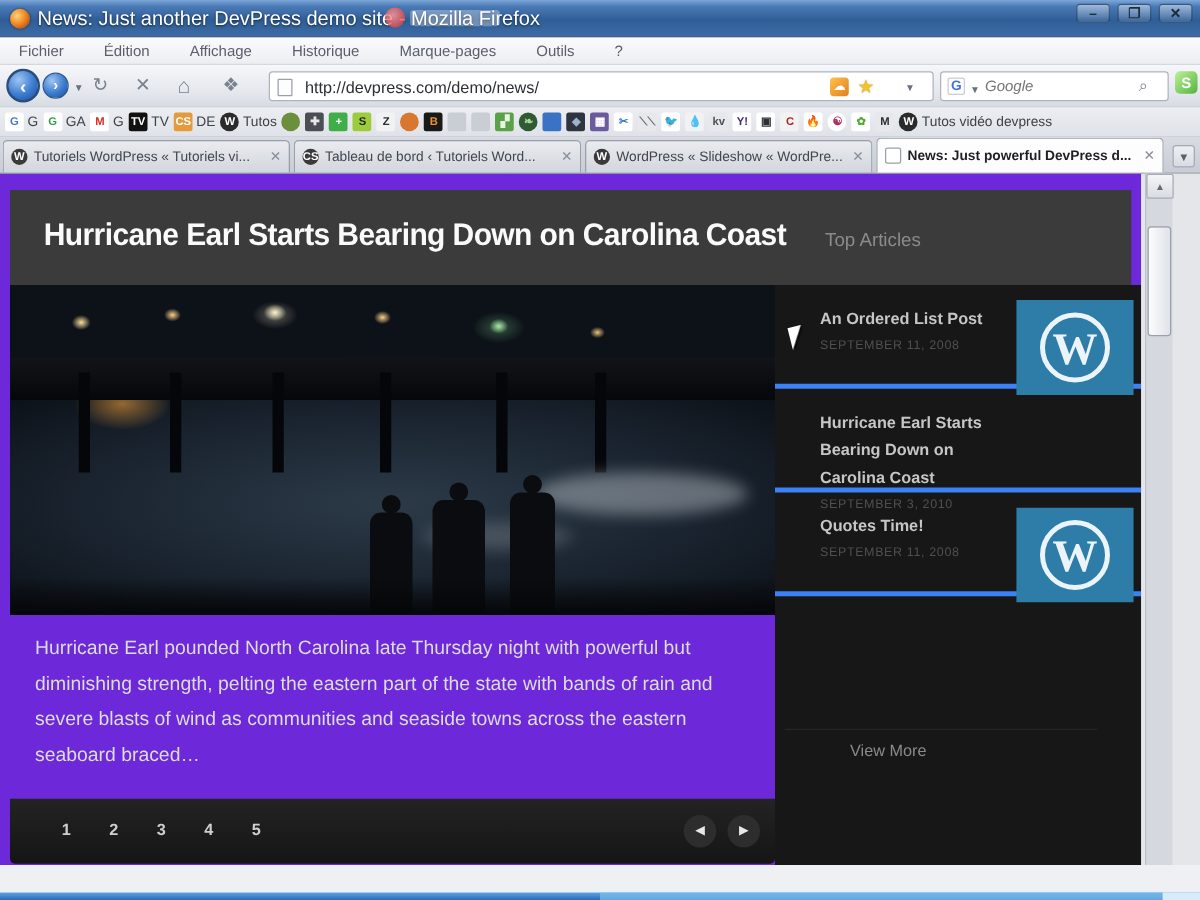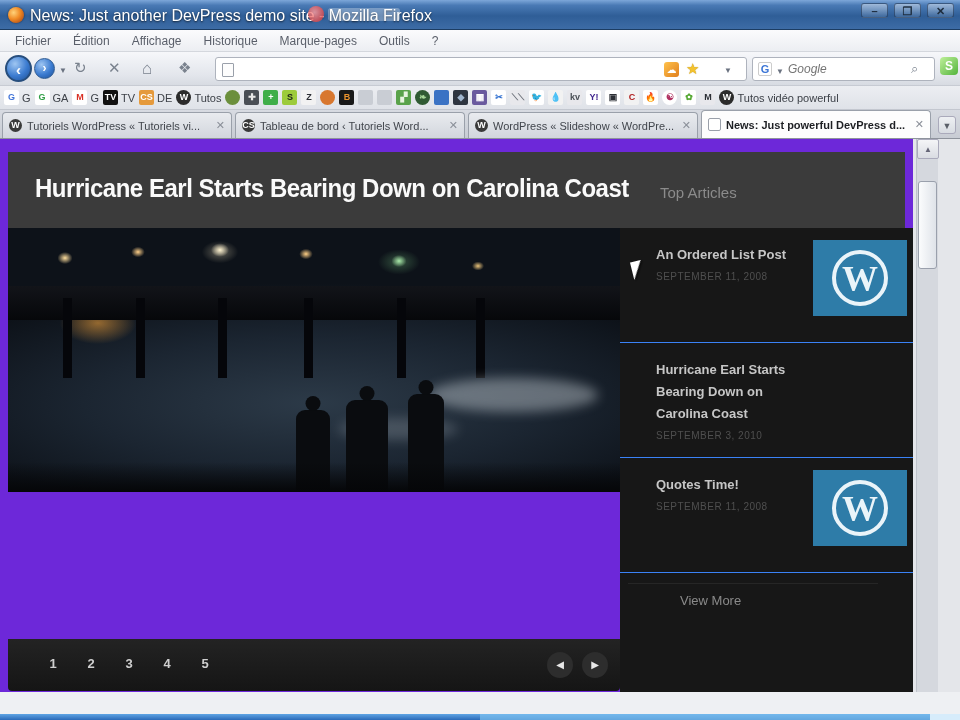--- a/index.html
+++ b/index.html
@@ -20,21 +20,21 @@
   .watermark-bar{position:absolute;left:328px;top:8px;width:72px;height:13px;border-radius:3px;
     background:rgba(255,255,255,.30);}
   .win-btns{position:absolute;right:6px;top:3px;display:flex;gap:6px;}
   .win-btn{width:27px;height:15px;border-radius:3px;color:#1d2c3d;font-size:11px;line-height:14px;
     text-align:center;background:linear-gradient(180deg,rgba(255,255,255,.45),rgba(255,255,255,.08));
     border:1px solid rgba(20,40,70,.55);font-weight:bold;}
 
   
   .menubar{position:absolute;left:0;top:30px;width:960px;height:22px;
     background:linear-gradient(180deg,#fbfbfd,#eceef2);border-bottom:1px solid #d4d7dd;
-    display:flex;align-items:center;padding-left:8px;gap:8px;}
+    display:flex;align-items:center;padding-left:8px;gap:18px;}
   .menu-item{font-size:12px;color:#5a5f6a;padding:2px 7px;border-radius:2px;}
 
   
   .navbar{position:absolute;left:0;top:52px;width:960px;height:34px;
     background:linear-gradient(180deg,#f6f7fa 0%,#e3e6ec 70%,#d7dbe2 100%);
     border-bottom:1px solid #c7cbd3;}
   .nav-circle{position:absolute;border-radius:50%;color:#fff;text-align:center;font-weight:bold;}
   .btn-back{left:5px;top:3px;width:27px;height:27px;line-height:25px;font-size:15px;
     background:radial-gradient(circle at 35% 30%,#9fc6f2,#3b7bd0 55%,#1d4e94);border:2px solid #274e7d;}
   .btn-fwd{left:34px;top:6px;width:21px;height:21px;line-height:19px;font-size:12px;
@@ -129,21 +129,21 @@
     background:linear-gradient(180deg,#232323,#151515);border-radius:0 0 4px 4px;}
   .pagnums{position:absolute;left:38px;top:17px;display:flex;gap:24px;}
   .pagnum{color:#cfcfcf;font-size:13px;font-weight:bold;width:14px;text-align:center;}
   .pag-prev,.pag-next{position:absolute;top:13px;width:26px;height:26px;border-radius:50%;background:#2d2d2d;
     color:#e8e8e8;font-size:10px;text-align:center;line-height:26px;}
   .pag-prev{left:539px;}
   .pag-next{left:574px;}
 
   
   .sidebar{position:absolute;left:620px;top:89px;width:293px;height:464px;background:#171717;}
-  .sb-article{position:relative;height:115px;border-bottom:1px solid #3b82f6;padding:14px 8px 0 36px;}
+  .sb-article{position:relative;height:83px;border-bottom:4px solid #3b82f6;padding:14px 8px 0 36px;}
   .sb-text{position:absolute;left:36px;top:16px;width:150px;}
   .sb-title{color:#c6c6c6;font-size:13px;font-weight:bold;line-height:22px;}
   .sb-date{color:#4f4f4f;font-size:10px;letter-spacing:.5px;margin-top:5px;text-transform:uppercase;}
   .sb-thumb{position:absolute;right:6px;top:12px;width:94px;height:76px;overflow:hidden;}
   .thumb-wp{width:100%;height:100%;background:#2e7ca8;display:flex;align-items:center;justify-content:center;}
   .wp-circle{width:56px;height:56px;border:4px solid #eaf4f9;border-radius:50%;color:#eaf4f9;
     font-family:"Liberation Serif",serif;font-weight:bold;font-size:36px;line-height:50px;text-align:center;}
   .thumb-photo{width:100%;height:100%;position:relative;
     background:
       radial-gradient(5px 4px at 14px 12px,#ffe0a0,rgba(255,200,100,0) 75%),
@@ -229,20 +229,21 @@
   <div class="navbar">
     <span class="nav-circle btn-back">‹</span>
     <span class="nav-circle btn-fwd">›</span>
     <span class="nav-caret">▼</span>
     <span class="nav-glyph" style="left:74px;">↻</span>
     <span class="nav-glyph" style="left:108px;">✕</span>
     <span class="nav-glyph" style="left:142px;font-size:17px;">⌂</span>
     <span class="nav-glyph" style="left:178px;">❖</span>
     <span class="urlbar">
       <span class="page-ico"></span>
+      <input class="url-input" value="http://devpress.com/demo/news/" style="">
       <span class="rss-ico">☁</span>
       <span class="star-ico">★</span>
       <span class="url-caret">▼</span>
     </span>
     <span class="searchbox">
       <span class="g-ico">G</span>
       <span class="search-caret">▼</span>
       <input class="search-input" placeholder="Google" style="">
       <span class="mag-ico">⌕</span>
     </span>
@@ -374,21 +375,21 @@
       <span class="bm">
         <span class="bicon" style="background: rgb(255, 255, 255); color: rgb(85, 168, 50);">✿</span>
 
       </span>
       <span class="bm">
         <span class="bicon" style="background: rgb(232, 232, 236); color: rgb(44, 47, 53);">M</span>
 
       </span>
       <span class="bm">
         <span class="bicon" style="background: rgb(43, 43, 43); color: rgb(255, 255, 255); border-radius: 50%;">W</span>
-        <span class="blabel">Tutos vidéo powerful</span>
+        <span class="blabel">Tutos vidéo devpress</span>
       </span>
     </div>
 
   <div class="tabbar">
 
   <span class="tab">
         <span class="fav">W</span>
         <span class="t-title">Tutoriels WordPress « Tutoriels vi...</span>
         <span class="t-close">✕</span>
       </span>
@@ -432,20 +433,21 @@
         </div>
       <div class="person" style="left:338px;top:172px;width:42px;height:92px;">
           <span class="head"></span>
         </div>
       <div class="person" style="left:400px;top:166px;width:36px;height:98px;">
           <span class="head"></span>
         </div>
       <div class="hero-fade"></div>
     </div>
 
+    <div class="excerpt">Hurricane Earl pounded North Carolina late Thursday night with powerful but diminishing strength, pelting the eastern part of the state with bands of rain and severe blasts of wind as communities and seaside towns across the eastern seaboard braced…</div>
 
     <div class="pagbar">
       <span class="pagnums">
 
       <span class="pagnum">1</span>
           <span class="pagnum">2</span>
           <span class="pagnum">3</span>
           <span class="pagnum">4</span>
           <span class="pagnum">5</span>
         </span>

